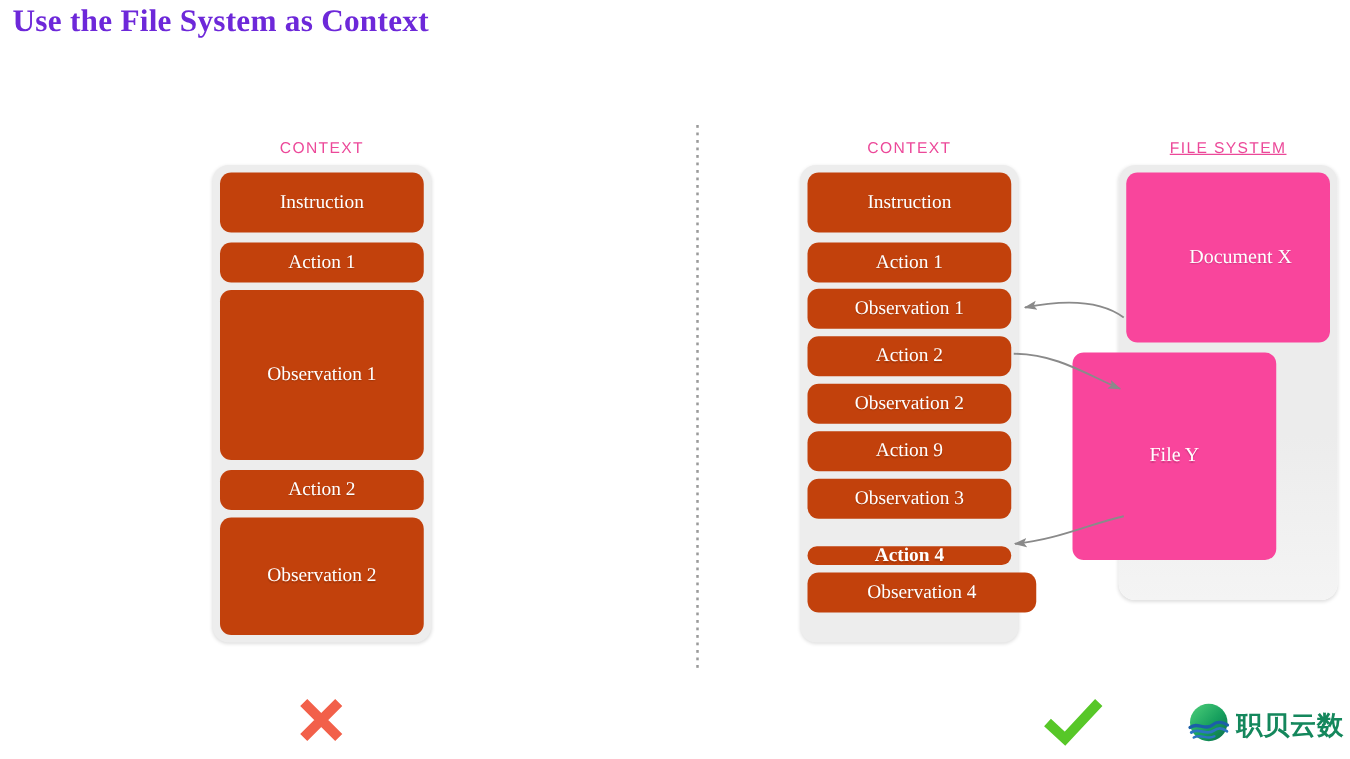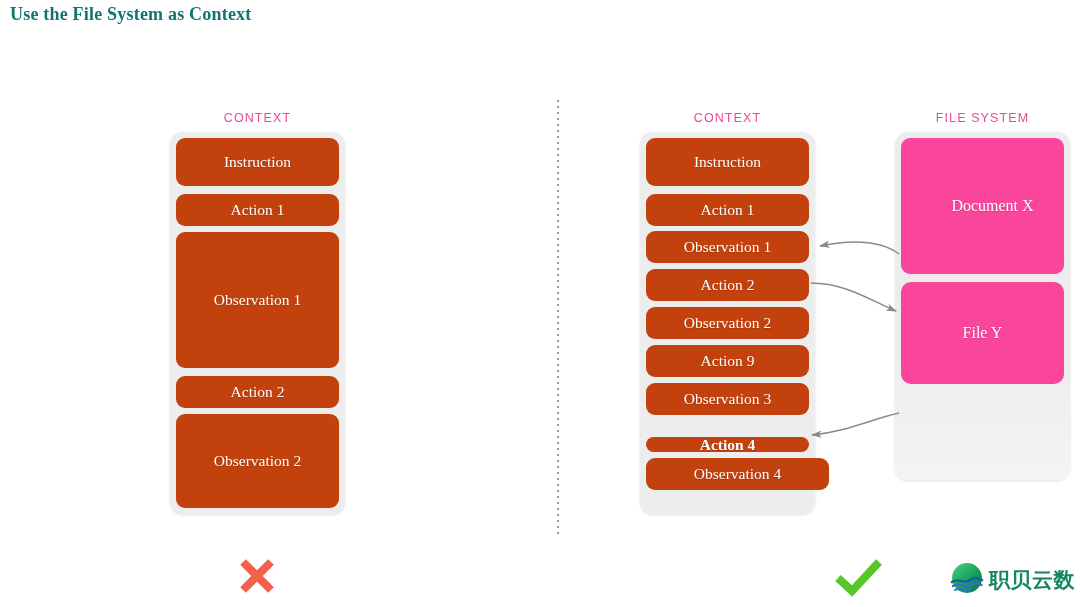--- a/index.html
+++ b/index.html
@@ -15,22 +15,22 @@
     font-family: "Liberation Sans", sans-serif;
   }
 
   
   #slide-title {
     position: absolute;
     left: 10px;
     top: 4px;
     font-family: "Liberation Serif", serif;
     font-weight: bold;
-    font-size: 18px;
-    color: #0f766e;
+    font-size: 25px;
+    color: #6d28d9;
     letter-spacing: 0.2px;
     white-space: nowrap;
   }
 
   
   #center-divider {
     position: absolute;
     left: 557px;
     top: 100px;
     width: 2px;
@@ -166,28 +166,28 @@
 <div class="block gray" style="left:646px; top:383px; width:163px; height:32px;">
   <span>Observation 3</span>
 </div>
 <div class="block gray" style="left:646px; top:437px; width:163px; height:15px;font-weight:bold;">
   <span>Action 4</span>
 </div>
 <div class="block gray" style="left:646px; top:458px; width:183px; height:32px;">
   <span>Observation 4</span>
 </div>
 
-<div class="col-heading" style="left:895px; top:111px; width:175px;">FILE SYSTEM</div>
+<div class="col-heading" style="left:895px; top:111px; width:175px;text-decoration:underline;">FILE SYSTEM</div>
 
 <div class="panel fs-panel" id="filesystem-panel" style="left:895px; top:132px; width:175px; height:348px;"></div>
 
 <div class="block pink" style="left:901px; top:138px; width:163px; height:136px;padding-left:20px;">
   <span>Document X</span>
 </div>
-<div class="block pink" style="left:901px; top:282px; width:163px; height:102px;border-radius:10px;">
+<div class="block pink" style="left:858px; top:282px; width:163px; height:166px;">
   <span>File Y</span>
 </div>
 
 <svg id="connector-layer" viewBox="0 0 1080 607" xmlns="http://www.w3.org/2000/svg">
   <defs>
     <marker id="arrowhead-left" viewBox="0 0 10 10" refX="9" refY="5" markerWidth="7" markerHeight="7" orient="auto-start-reverse">
       <path d="M 0 5 L 10 1.5 L 8 5 L 10 8.5 Z" fill="#8a8a8a"></path>
     </marker>
     <marker id="arrowhead" viewBox="0 0 10 10" refX="9" refY="5" markerWidth="7" markerHeight="7" orient="auto">
       <path d="M 0 1.5 L 10 5 L 0 8.5 L 2.2 5 Z" fill="#8a8a8a"></path>

